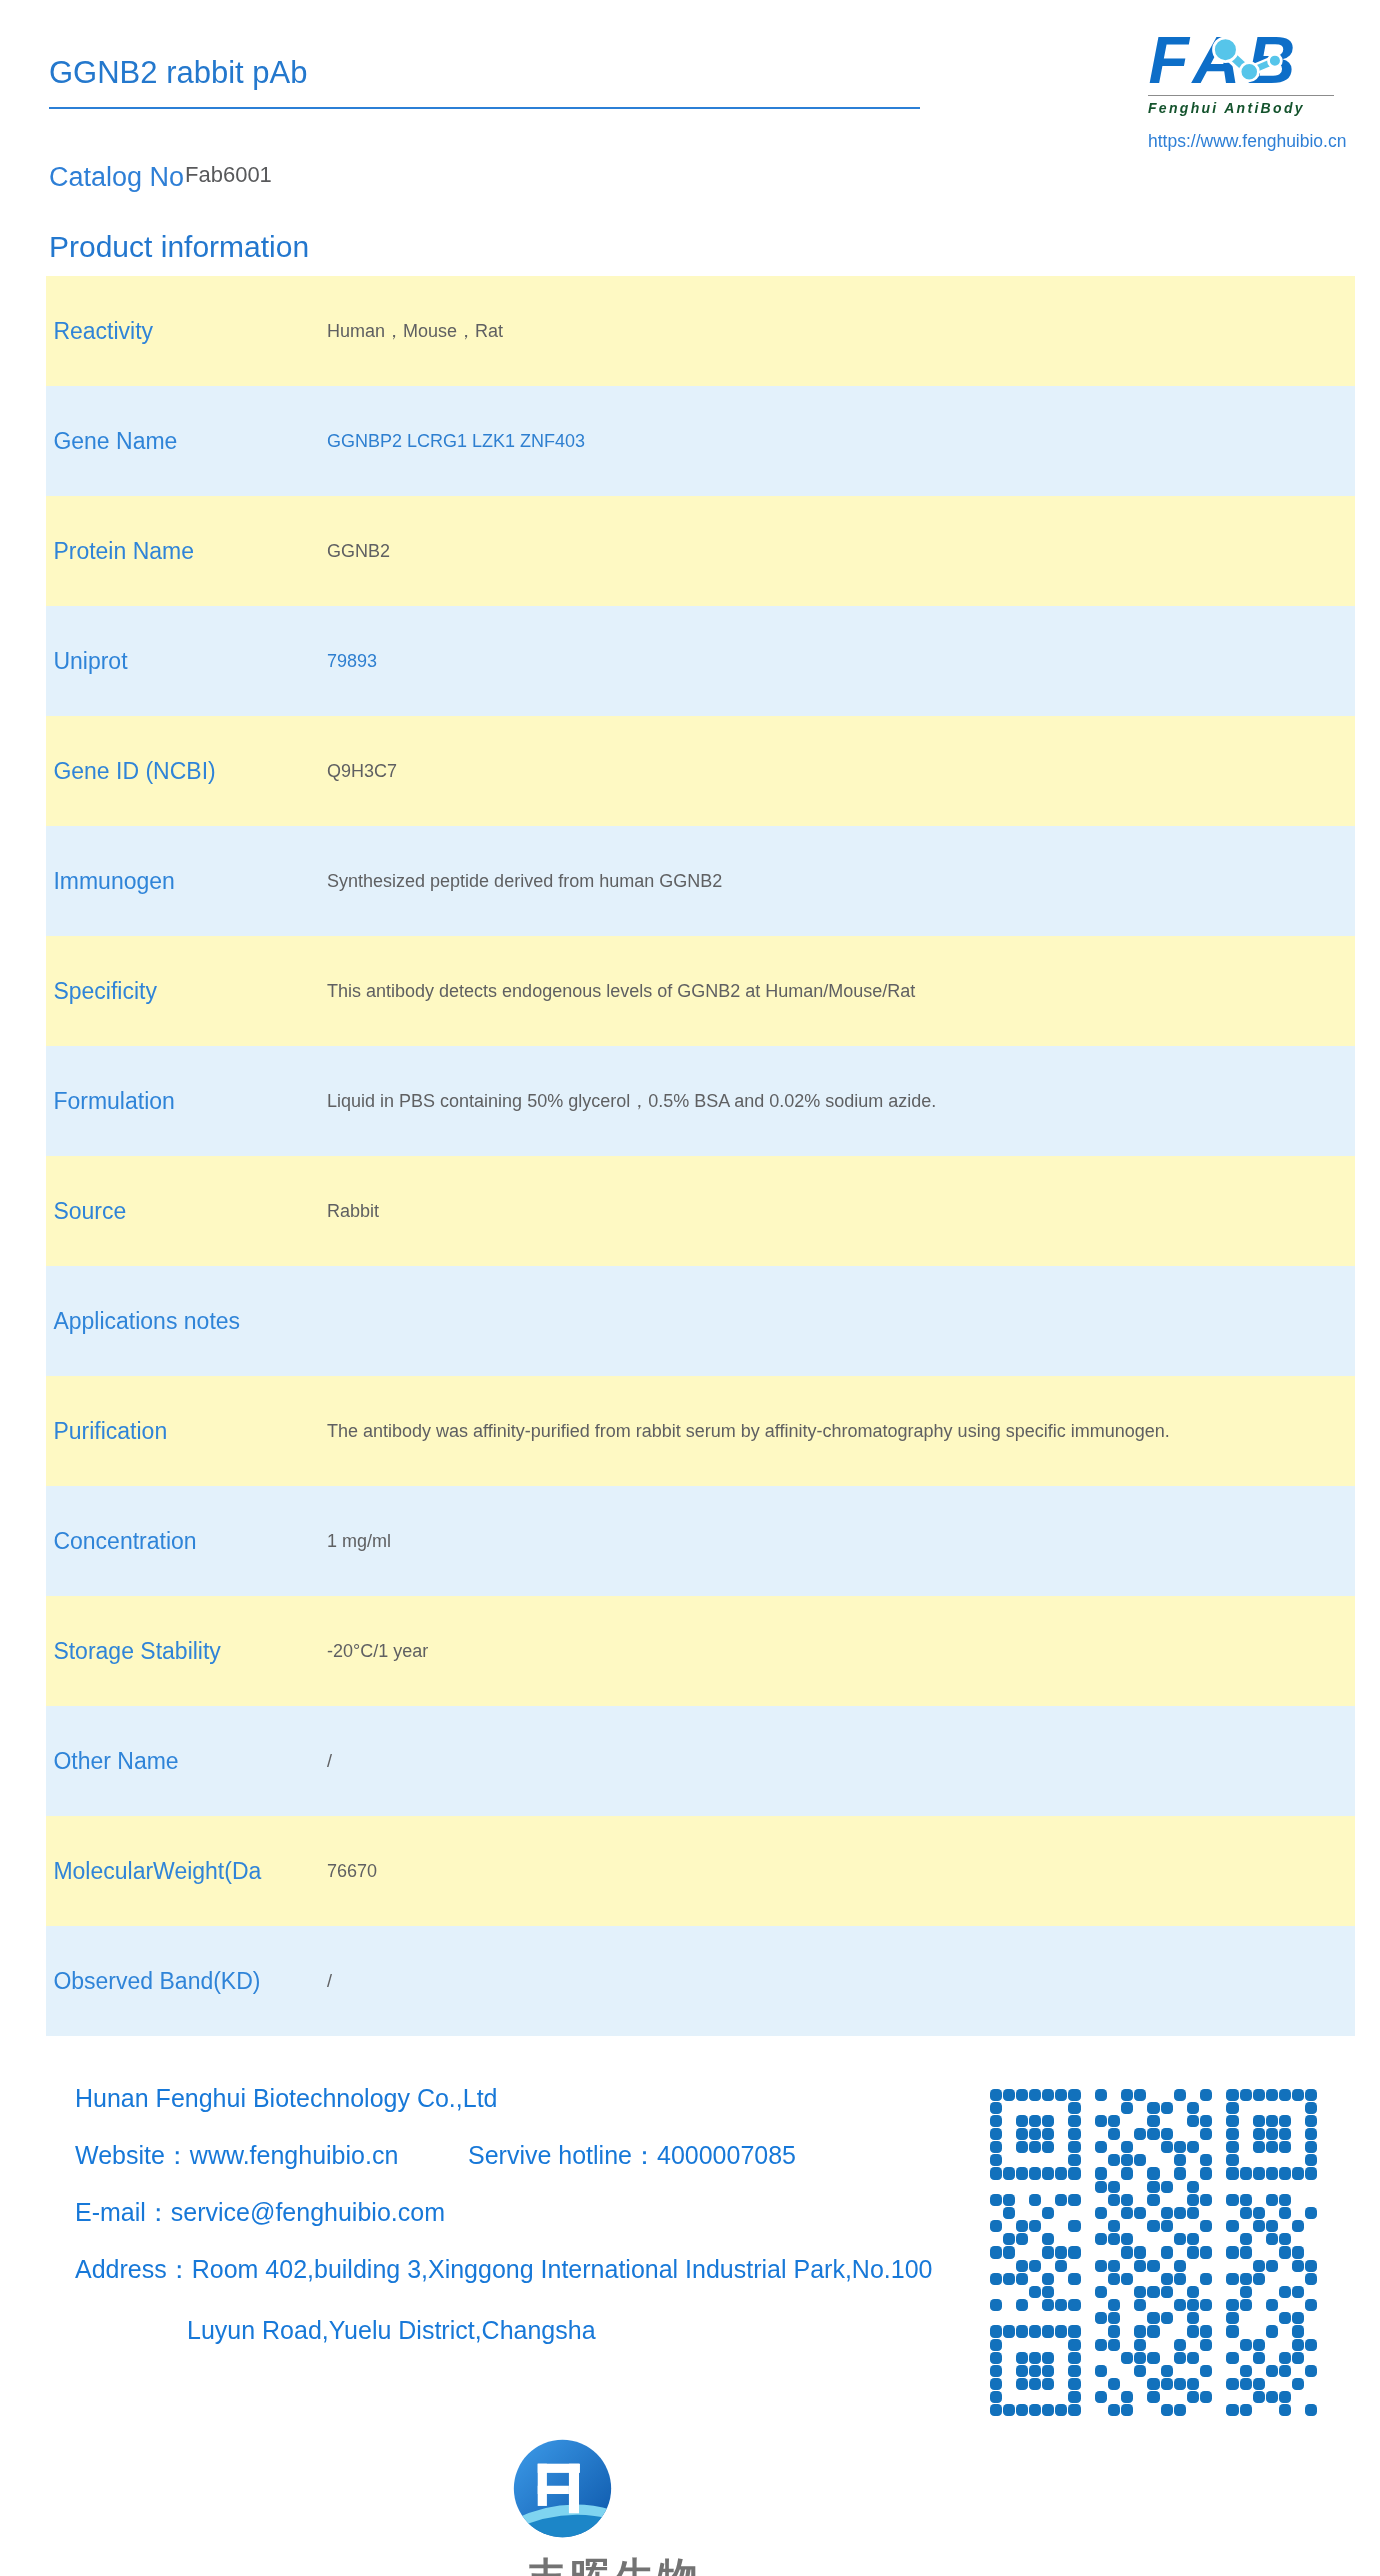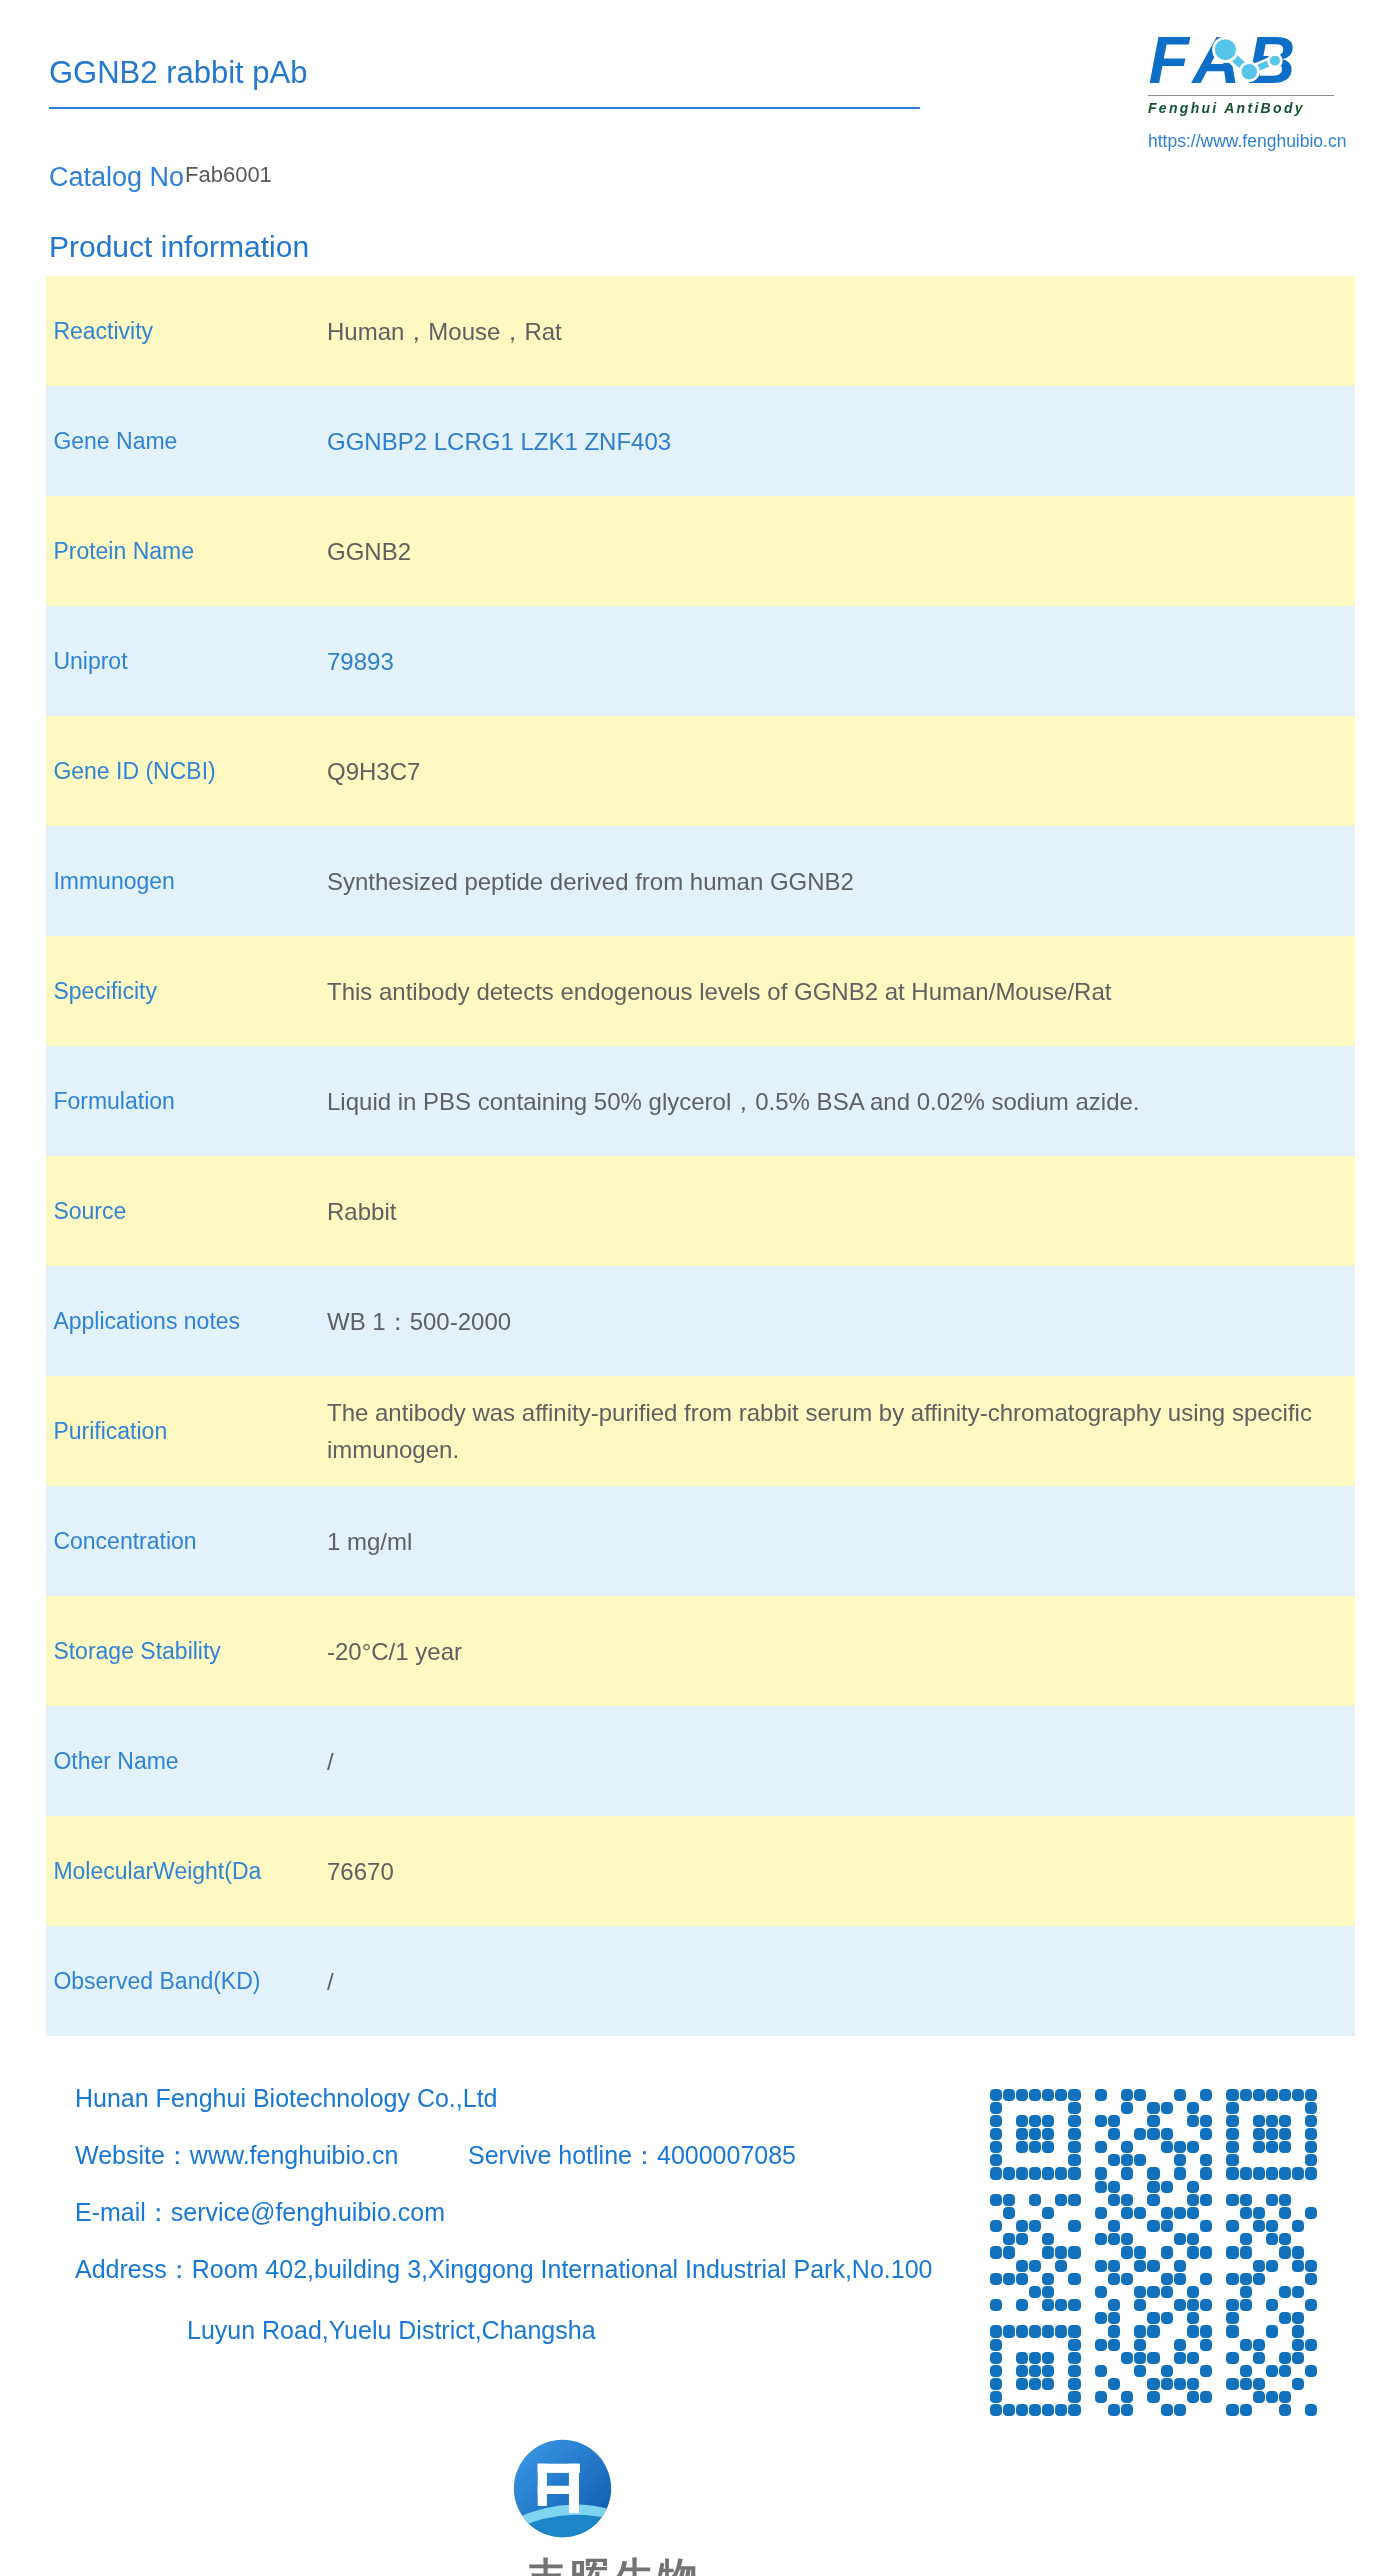--- a/index.html
+++ b/index.html
@@ -17,21 +17,21 @@
   .logo-url{font-size:17.5px;color:#2E7FD6;margin-top:14.7px;white-space:nowrap;}
   .catalog-label{position:absolute;left:49px;top:162px;font-size:27px;color:#2E7FD6;}
   .catalog-value{position:absolute;left:185px;top:162px;font-size:22px;color:#58595B;}
   .section-heading{position:absolute;left:49px;top:230px;font-size:30px;color:#2377CE;}
   .section-underline{position:absolute;left:49px;top:279px;width:275px;height:3.7px;background:#2B7FD6;}
   
   .table{position:absolute;left:46px;top:276px;width:1309px;}
   .row{display:flex;align-items:center;height:110px;background:#fef9c3;}
   .row.alt{background:#E3F1FB;}
   .row-label{width:281px;padding-left:7.4px;box-sizing:border-box;font-size:23px;color:#2F84D8;flex-shrink:0;}
-  .row-value{flex:1;padding-right:41px;font-size:24px;color:#5F6062;line-height:37px;}
+  .row-value{flex:1;padding-right:41px;font-size:18px;color:#5F6062;line-height:37px;}
   .row.linkval .row-value{color:#2E7FD0;}
   
   .footer-line{position:absolute;font-size:25px;color:#1778D8;line-height:31px;white-space:nowrap;}
   .f-company{left:75px;top:2083px;}
   .f-website{left:75px;top:2140px;}
   .f-hotline{left:468px;top:2140px;}
   .f-email{left:75px;top:2197px;}
   .f-addr1{left:75px;top:2254px;}
   .f-addr2{left:187px;top:2315px;}
   
@@ -116,21 +116,20 @@
     <div class="row-value">Liquid in PBS containing 50% glycerol，0.5% BSA and 0.02% sodium azide.</div>
   </div>
 
   <div class="row">
     <div class="row-label">Source</div>
     <div class="row-value">Rabbit</div>
   </div>
 
   <div class="row alt">
     <div class="row-label">Applications notes</div>
-    <div class="row-value">WB 1：500-2000</div>
   </div>
 
   <div class="row">
     <div class="row-label">Purification</div>
     <div class="row-value">The antibody was affinity-purified from rabbit serum by affinity-chromatography using specific immunogen.</div>
   </div>
 
   <div class="row alt">
     <div class="row-label">Concentration</div>
     <div class="row-value">1 mg/ml</div>

